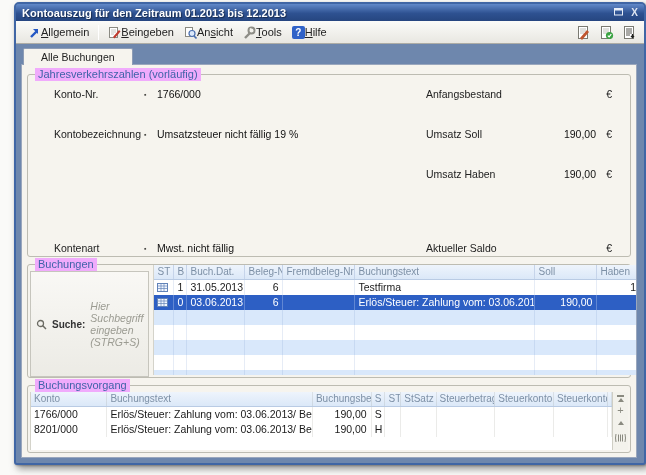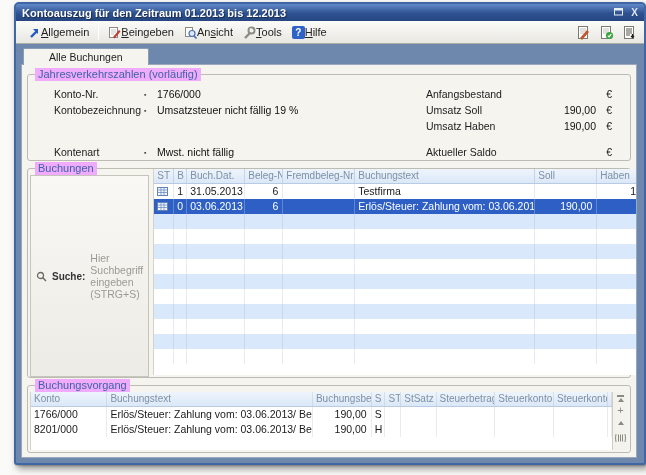--- a/index.html
+++ b/index.html
@@ -27,51 +27,51 @@
   .menu-sep { width:1px; height:15px; background:#bdbcb4; border-right:1px solid #fff; margin:0 4px; }
   .mb-right { margin-left:auto; display:flex; gap:8px; align-items:center; }
   .help-box { width:13px; height:13px; background:#2f62c8; border-radius:2px; color:#fff;
     font-weight:bold; font-size:10px; text-align:center; line-height:13px; }
   .help-box::before { content:"?"; }
 
   
   .content { flex:1; display:flex; flex-direction:column; padding:4px 7px 5px 5px; min-height:0; }
   .tabstrip { flex:0 0 16px; display:flex; padding-left:2px; }
   .tab { background:#f6f4ee; border:1px solid #8d9cb5; border-bottom:none;
-    border-radius:2px 2px 0 0; padding:2px 25px 0; font-size:10.5px; color:#222; margin-bottom:-1px; z-index:2; }
+    border-radius:2px 2px 0 0; padding:2px 17px 0; font-size:10.5px; color:#222; margin-bottom:-1px; z-index:2; }
   .panel { flex:1; background:#f6f4ee; border:1px solid #9aa7bd; min-height:0;
     display:flex; flex-direction:column; padding:2px 1px; overflow:hidden; }
 
   .group { position:relative; border:1px solid #bdbcb2; border-radius:3px;
     margin:7px 4px 0 4px; }
   .legend { position:absolute; top:-7px; left:7px; background:#f0abfc; padding:0 3px;
     color:#3f63a8; font-size:11px; line-height:13px; }
   .group-summary { flex:0 0 84px; }
   .group-bookings { flex:1; min-height:0; display:flex; flex-direction:row; }
   .group-transaction { flex:0 0 68px; margin-bottom:2px; display:flex; flex-direction:column; }
 
   
   .sum-wrap { display:flex; padding:11px 18px 0 26px; }
-  .sum-col { display:flex; flex-direction:column; }
+  .sum-col { display:flex; flex-direction:column;gap:24px; }
   .sum-right { margin-left:auto; }
   .f-row { height:16px; display:flex; align-items:center; font-size:10.5px; }
   .f-gap { height:10px; }
   .f-label { width:90px; color:#222; }
   .f-bullet { width:13px; color:#4a4a46; font-size:7px; }
   .f-bullet::before { content:"▪"; }
   .f-value { color:#111; white-space:pre; }
   .fr-label { width:112px; color:#222; }
   .fr-value { width:58px; text-align:right; color:#111; }
   .fr-unit { width:16px; text-align:right; color:#222; }
 
   
   .searchbar { flex:0 0 16px; margin:6px 2px 0 2px; display:flex; align-items:center; gap:5px;
     background:linear-gradient(#f9f8f5,#ecebe5); border:1px solid #c6c5bd; padding:0 5px; }
   .search-label { font-weight:bold; font-size:10px; color:#333; }
-  .search-ph { color:#9b9b92; font-size:10.5px; }
+  .search-ph { font-style:italic; color:#9b9b92; font-size:10.5px; }
 
   
   .tablezone { flex:1; display:flex; min-height:0; margin:0 2px 2px 2px; }
   .table { flex:1; display:flex; flex-direction:column; min-width:0; background:#fff;
     border-left:1px solid #d4d3ca; }
   .thead { flex:0 0 15px; display:flex; background:linear-gradient(#eef4fc,#dbe8f8);
     border-bottom:1px solid #b9cbe4; }
   .hc { font-size:10px; color:#7d90a6; line-height:14px; padding-left:3px; white-space:nowrap;
     overflow:hidden; border-right:1px solid #c6d4ea; }
   .tbody { flex:1; display:flex; flex-direction:column; overflow:hidden; background:#fff; }

